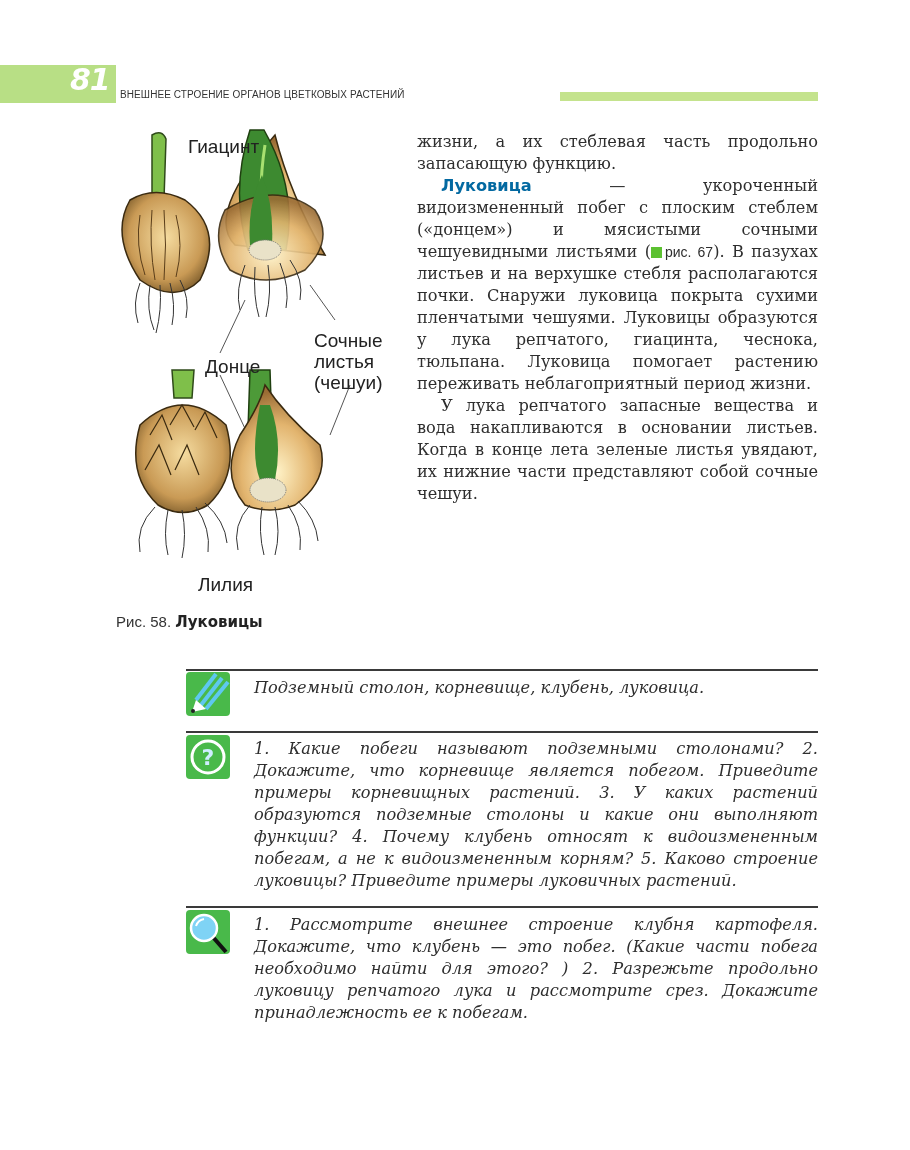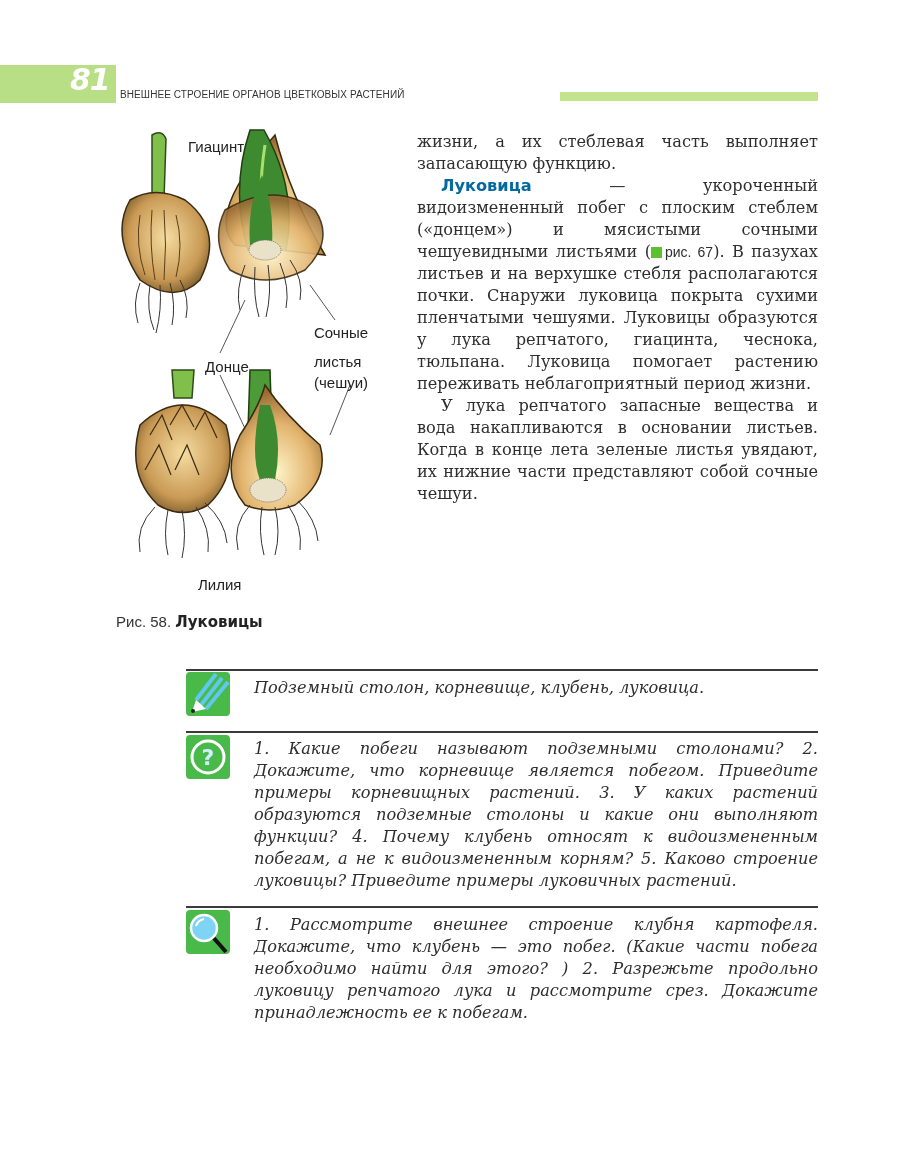--- a/index.html
+++ b/index.html
@@ -6,21 +6,21 @@
   body { width:910px; height:1150px; background:#ffffff; position:relative; overflow:hidden;
          font-family:"DejaVu Serif", serif; color:#2b2b2b; }
   .header-band { position:absolute; left:0; top:65px; width:116px; height:38px; background:#b8df85; }
   .page-num { position:absolute; left:70px; top:62px; font-family:"DejaVu Sans", sans-serif;
               font-weight:bold; font-style:italic; font-size:30px; color:#ffffff; letter-spacing:-1px; }
   .running-title { position:absolute; left:120px; top:89px; font-family:"Liberation Sans", sans-serif;
                    font-size:10px; color:#333; letter-spacing:0.1px; }
   .header-rule { position:absolute; left:560px; top:92px; width:258px; height:9px; background:#c4e38d; }
 
   .figure { position:absolute; left:100px; top:125px; width:300px; height:510px; }
-  .fig-label { position:absolute; font-family:"Liberation Sans", sans-serif; font-size:15px; color:#222; line-height:19px; }
+  .fig-label { position:absolute; font-family:"Liberation Sans", sans-serif; font-size:19px; color:#222; line-height:19px; }
   .fig-caption { position:absolute; left:116px; top:613px; font-family:"Liberation Sans", sans-serif; font-size:15px; color:#333; }
   .fig-caption b { font-family:"DejaVu Sans", sans-serif; font-weight:bold; color:#222; }
 
   .body-text { position:absolute; left:417px; top:131px; width:401px; font-size:16.2px; line-height:21.9px;
                text-align:justify; color:#2e2e2e; }
   .body-text p { margin:0; }
   .indent { text-indent:24px; }
   .term { font-family:"DejaVu Sans", sans-serif; font-weight:bold; color:#0369a1; }
   .ref { font-family:"Liberation Sans", sans-serif; font-size:14px; }
   .ref-square { display:inline-block; width:11px; height:11px; background:#5cc131; vertical-align:-1px; margin-right:3px; }
@@ -123,32 +123,32 @@
         <path d="M150 380 q-18 20 -12 45"></path>
           <path d="M162 382 q-4 25 2 48"></path>
           <path d="M175 382 q6 25 0 48"></path>
           <path d="M188 380 q15 22 12 45"></path>
           <path d="M198 376 q18 18 20 40"></path>
       </g>
     </g>
   </svg>
   <div class="fig-label" style="left:88px; top:12px;">Гиацинт</div>
   <div class="fig-label" style="left:105px; top:232px;">Донце</div>
-  <div class="fig-label" style="left:214px; top:198px;">Сочные</div>
+  <div class="fig-label" style="left:214px; top:206px;">Сочные</div>
   <div class="fig-label" style="left:214px; top:227px;">листья</div>
   <div class="fig-label" style="left:214px; top:248px;">(чешуи)</div>
   <div class="fig-label" style="left:98px; top:450px;">Лилия</div>
 </div>
 <div class="fig-caption">
   <span>Рис. 58.</span>
   <b>Луковицы</b>
 </div>
 
 <div class="body-text">
-  <p>жизни, а их стеблевая часть выполняет запасающую функцию.</p>
+  <p>жизни, а их стеблевая часть продольно запасающую функцию.</p>
   <p class="indent"><span class="term">Луковица</span><span> — укороченный видоизмененный побег с плоским стеблем («донцем») и мясистыми сочными чешуевидными листьями (</span><span class="ref"><span class="ref-square"></span><span>рис. 67</span></span><span>). В пазухах листьев и на верхушке стебля располагаются почки. Снаружи луковица покрыта сухими пленчатыми чешуями. Луковицы образуются у лука репчатого, гиацинта, чеснока, тюльпана. Луковица помогает растению переживать неблагоприятный период жизни.</span></p>
   <p class="indent">У лука репчатого запасные вещества и вода накапливаются в основании листьев. Когда в конце лета зеленые листья увядают, их нижние части представляют собой сочные чешуи.</p>
 </div>
 
 <div class="rule" style="top:669px;"></div>
 <div class="box-icon" style="top:672px;">
   <svg width="44" height="44" viewBox="0 0 44 44">
     <g stroke="#5ec8ef" stroke-width="4" stroke-linecap="butt">
       <line x1="10" y1="28" x2="30" y2="2"></line>
         <line x1="15" y1="33" x2="36" y2="6"></line>

